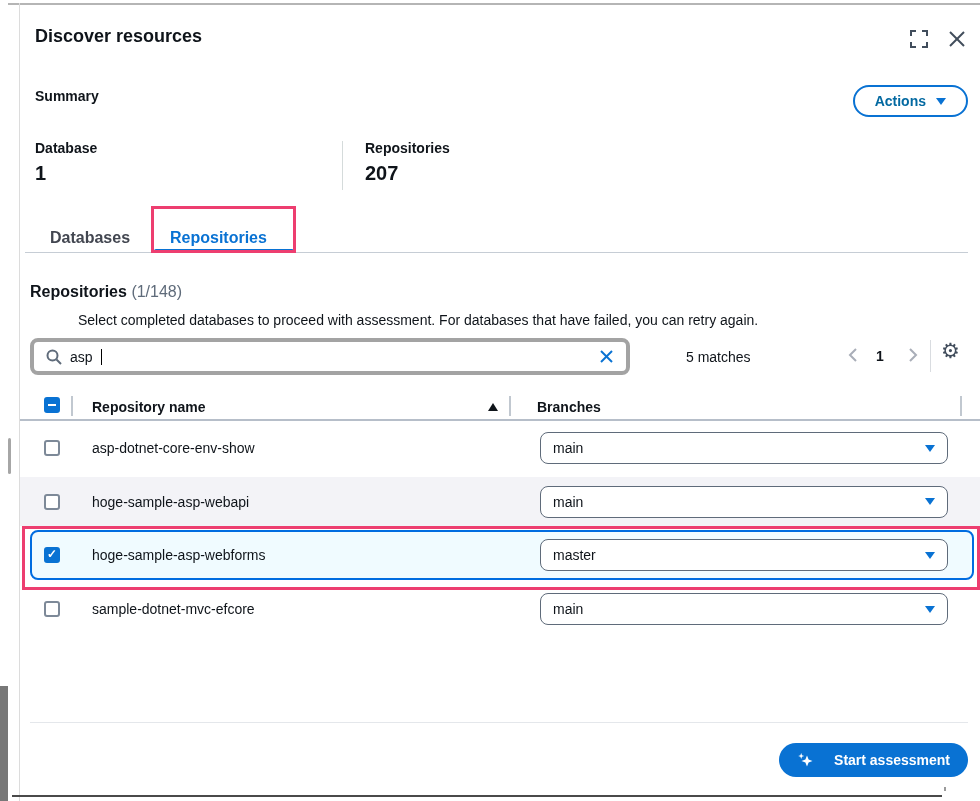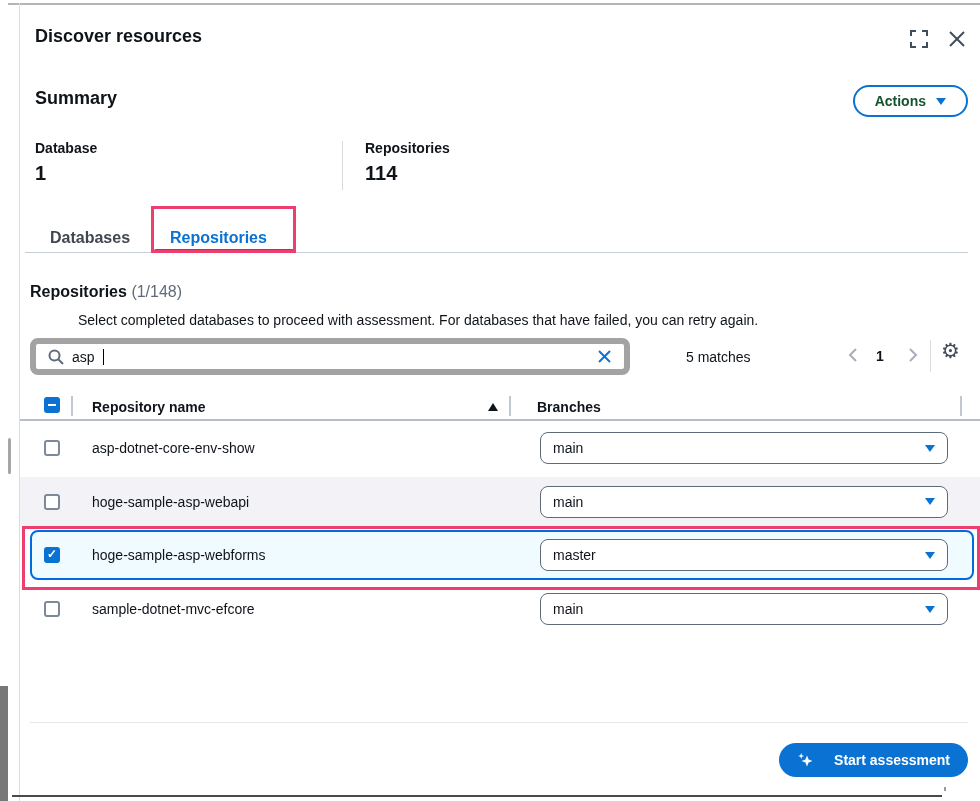--- a/index.html
+++ b/index.html
@@ -14,23 +14,23 @@
   .scroll-thumb-big { left:0; top:686px; width:8px; height:115px; background:#787878; }
   .bottom-line { left:12px; top:795px; width:930px; height:2px; background:#4a4a4a; }
   .cursor-dot { left:944px; top:787px; width:2px; height:4px; background:#9a9a9a; }
 
   
   .panel-title { left:35px; top:26px; font-size:18px; font-weight:700; }
   .expand-btn { left:908px; top:28px; width:22px; height:22px; cursor:pointer; }
   .close-btn { left:944px; top:26px; width:26px; height:26px; cursor:pointer; }
 
   
-  .summary-h { left:35px; top:88px; font-size:18px; font-weight:700; }
+  .summary-h { left:35px; top:88px; font-size:14px; font-weight:700; }
   .actions-btn { right:12px; top:85px; height:32px; padding:0 20px; display:flex; align-items:center; gap:10px;
-    border:2px solid #0972d3; border-radius:18px; background:#fff; color:#14532d; font-weight:700; font-size:14px; cursor:pointer; }
+    border:2px solid #0972d3; border-radius:18px; background:#fff; color:#0369a1; font-weight:700; font-size:14px; cursor:pointer; }
   .caret-down { width:0; height:0; border-left:5px solid transparent; border-right:5px solid transparent; border-top:7px solid #0972d3; }
   .stat1 { left:35px; top:140px; }
   .stat2 { left:365px; top:140px; }
   .stat-label { font-size:14px; font-weight:700; }
   .stat-value { font-size:20px; font-weight:700; margin-top:6px; }
   .stat-divider { left:342px; top:141px; width:1px; height:49px; background:#d5dbdb; }
 
   
   .tabs-line { left:25px; right:12px; top:252px; height:1px; background:#c6cdd5; }
   .tab { font-size:16px; font-weight:700; cursor:pointer; }
@@ -39,21 +39,21 @@
   .tab-underline { left:154px; top:249px; width:140px; height:4px; background:#0972d3; border-radius:2px; }
   .tab-annotation { left:151px; top:206px; width:145px; height:47px; border:3px solid #ed3e70; pointer-events:none; z-index:30; }
 
   
   .table-heading { left:30px; top:283px; font-size:16px; }
   .table-heading b { font-weight:700; }
   .table-counter { color:#5f6b7a; font-weight:400; }
   .table-desc { left:30px; top:312px; font-size:14px; color:#0f141a;margin-left:48px; }
 
   
-  .search-box { left:30px; top:338px; width:600px; height:37px; border:6px solid #a3a3a3; border-radius:8px;
+  .search-box { left:30px; top:338px; width:600px; height:37px; border:4px solid #a3a3a3; border-radius:8px;
     background:#fff; display:flex; align-items:center; padding:0 12px; gap:8px; }
   .search-value { font-size:14px; }
   .text-caret { width:1px; height:16px; background:#000; }
   .search-clear { margin-left:auto; cursor:pointer; display:flex; align-items:center; }
   .matches { left:648px; top:349px; font-size:14px;margin-left:38px; }
   .pg-prev { left:846px; top:346px; cursor:pointer; }
   .pg-page { left:876px; top:348px; font-size:14px; font-weight:700; cursor:pointer; }
   .pg-next { left:904px; top:346px; cursor:pointer; }
   .pg-divider { left:930px; top:340px; width:1px; height:32px; background:#d9dce0; }
   .gear { left:941px; top:341px; font-family:"DejaVu Sans", sans-serif; font-size:21px; color:#414d5c; line-height:1; cursor:pointer; }
@@ -127,21 +127,21 @@
   <span class="caret-down"></span>
 </button>
 
 <div class="abs stat1">
   <div class="stat-label">Database</div>
   <div class="stat-value">1</div>
 </div>
 <div class="abs stat-divider"></div>
 <div class="abs stat2">
   <div class="stat-label">Repositories</div>
-  <div class="stat-value">114</div>
+  <div class="stat-value">207</div>
 </div>
 
 <div class="abs tabs-line"></div>
 <div class="abs tab tab-databases">Databases</div>
 <div class="abs tab tab-repositories">Repositories</div>
 <div class="abs tab-underline"></div>
 <div class="abs tab-annotation"></div>
 
 <div class="abs table-heading">
   <b>Repositories</b>

